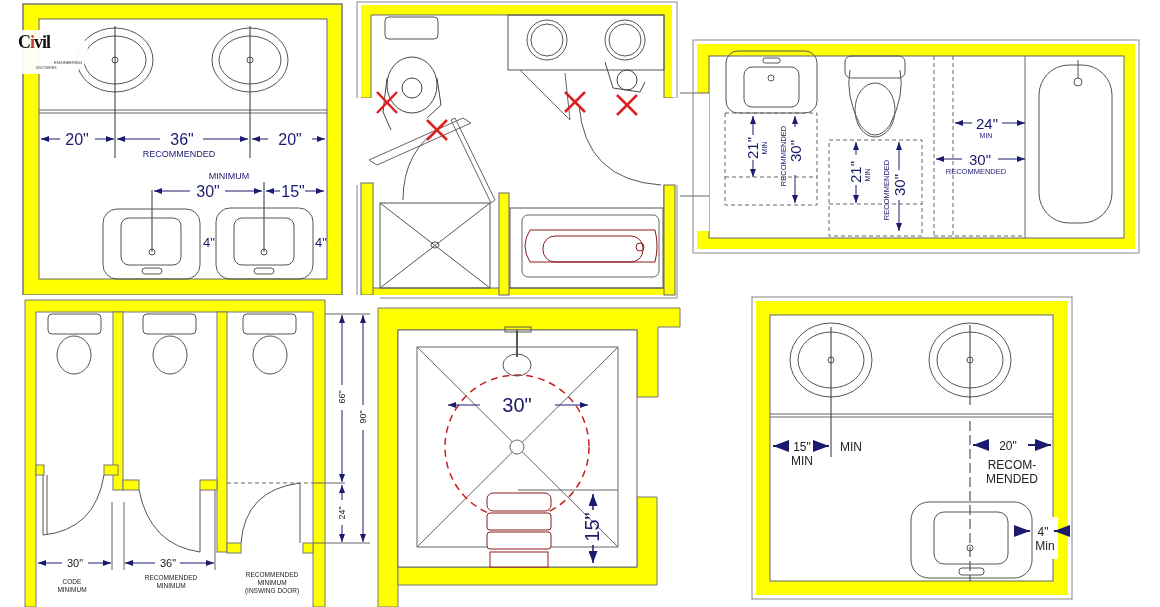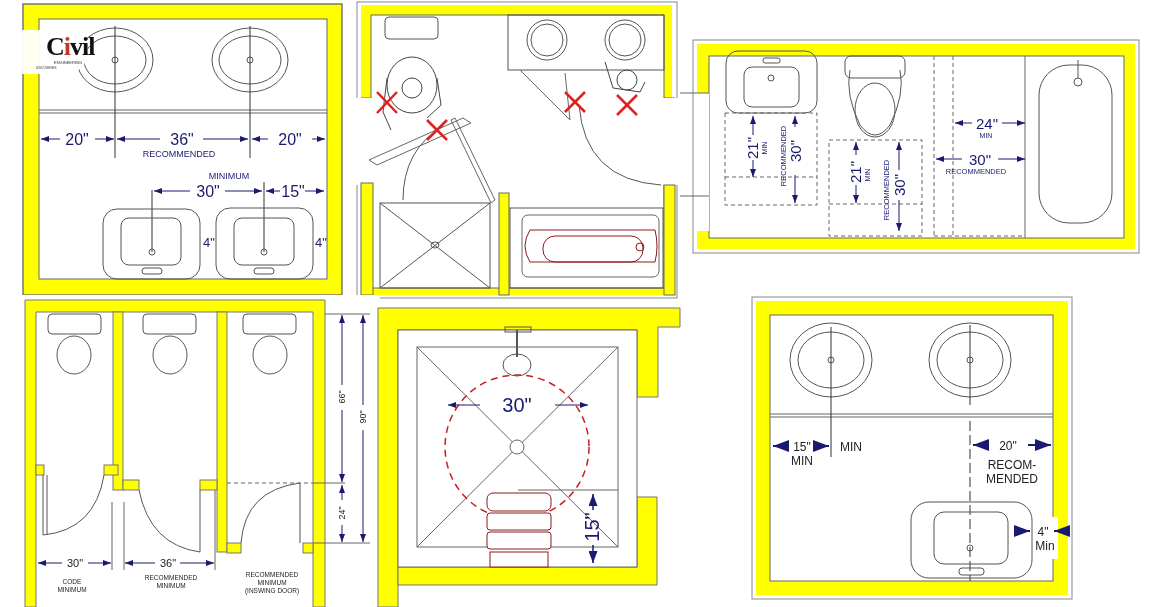--- a/index.html
+++ b/index.html
@@ -3,21 +3,21 @@
 <meta charset="utf-8">
 <style>
   html,body{margin:0;padding:0;background:#ffffff;}
   body{width:1160px;height:607px;position:relative;overflow:hidden;font-family:"Liberation Sans",sans-serif;}
   .panel{position:absolute;}
   svg{display:block;}
   .dim{font-family:"Liberation Sans",sans-serif;fill:#1a1a6e;}
   .lbl{font-family:"Liberation Sans",sans-serif;fill:#1a1a6e;}
   .lblk{font-family:"Liberation Sans",sans-serif;fill:#222;}
   .logo{position:absolute;left:14px;top:30px;width:74px;height:44px;border-radius:0 40px 40px 0;background:rgba(255,255,255,0.95);}
-  .logo-text{position:absolute;left:4px;top:2px;font-family:"Liberation Serif",serif;font-weight:bold;font-size:26px;color:#111;letter-spacing:-1px;margin-left:28px;}
+  .logo-text{position:absolute;left:4px;top:2px;font-family:"Liberation Serif",serif;font-weight:bold;font-size:18px;color:#111;letter-spacing:-1px;}
   .logo-text .i{color:#c0392b;}
   .logo-sub{position:absolute;left:40px;top:30px;font-size:4px;color:#333;}
   .logo-sub2{position:absolute;left:22px;top:36px;font-size:3px;color:#333;}
 </style>
 </head>
 <body>
 
 <div class="panel" style="left:0;top:0;width:360px;height:300px;">
 <svg width="360" height="300">
   <defs>

